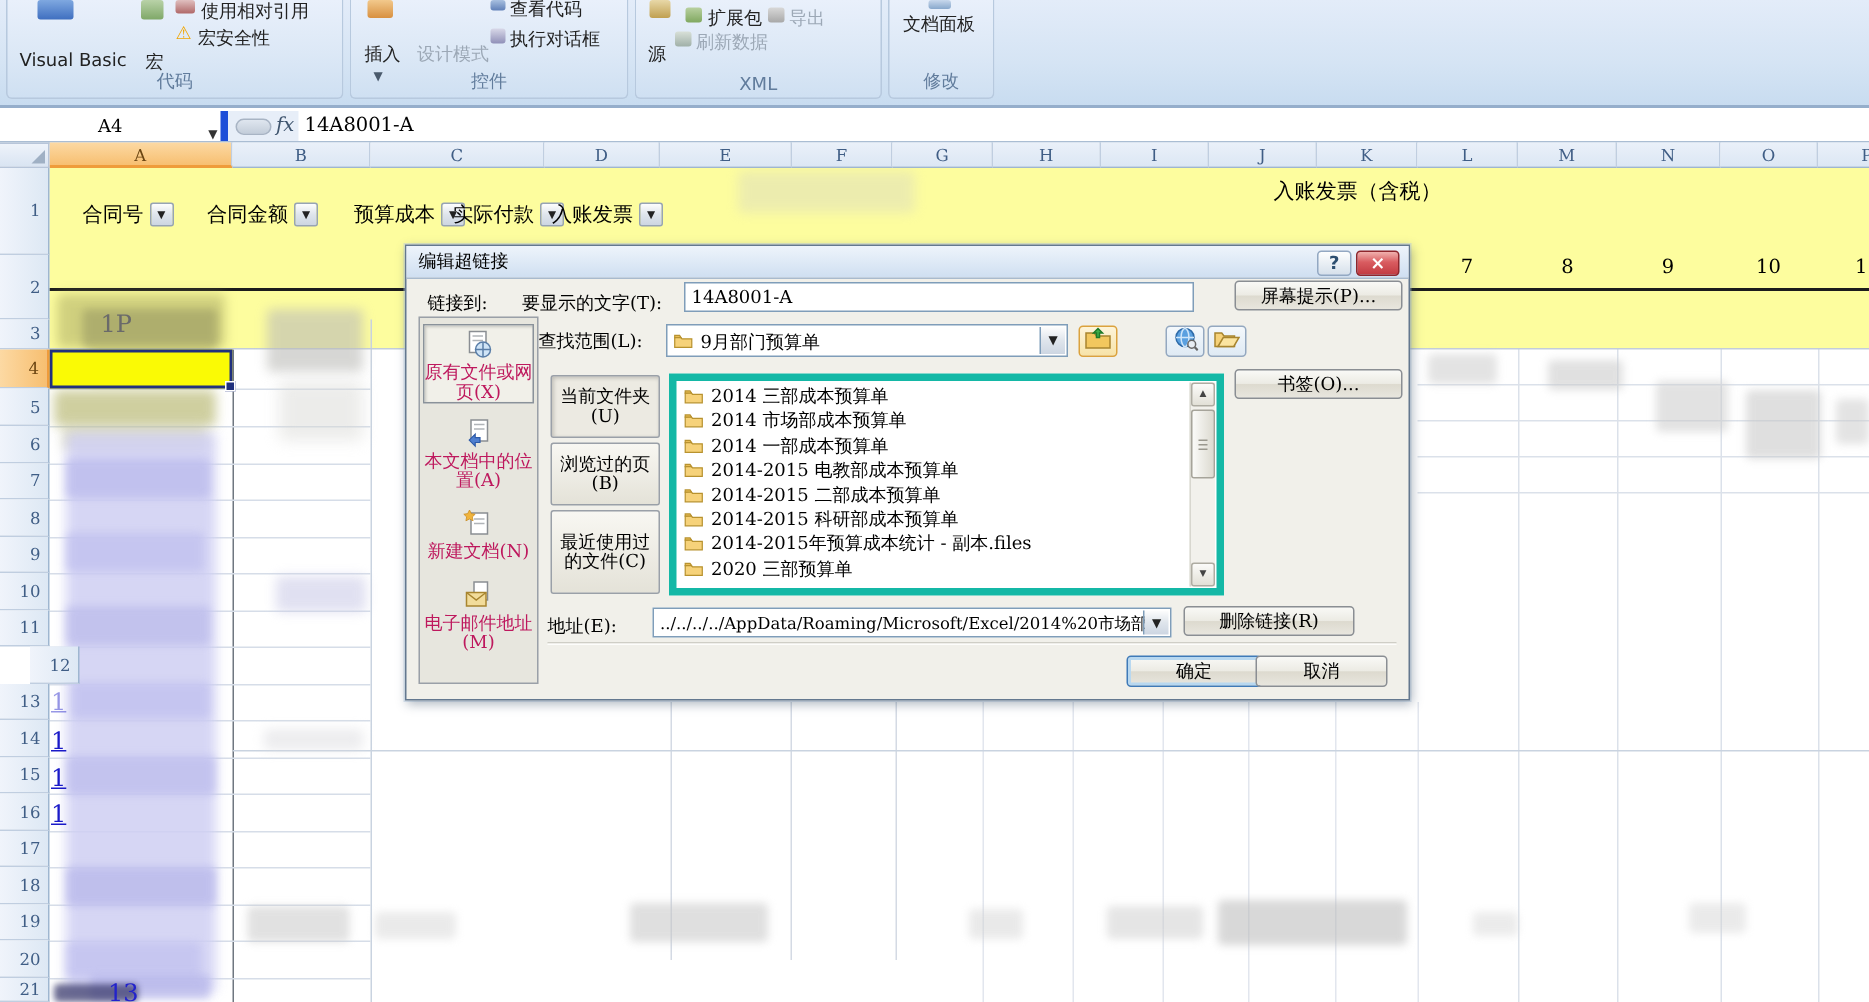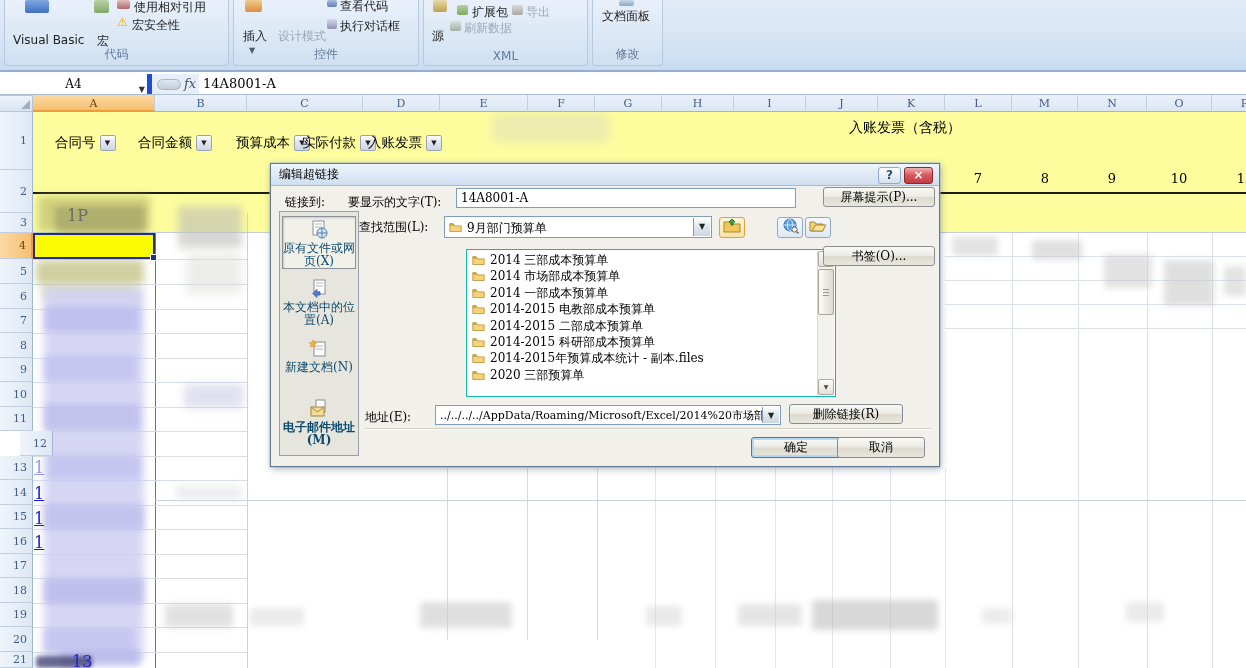--- a/index.html
+++ b/index.html
@@ -88,42 +88,42 @@
   .dlabel { position:absolute; white-space:nowrap; }
   .tbox { position:absolute; background:#fff; border:1px solid #7f9db9; padding:2px 4px;
     white-space:nowrap; overflow:hidden; }
   .wbtn { position:absolute; background:linear-gradient(#f9f9f6,#ecebe4 48%,#dddacf 52%,#e8e6de);
     border:1px solid #8a8e93; border-radius:3px; text-align:center; line-height:18px;
     white-space:nowrap; }
   .wbtn.focus { border:1px solid #3f7ab8; box-shadow:0 0 0 2px #b8d8f0 inset; }
   #sidebar { position:absolute; left:8px; top:47px; width:80px; height:245px;
     background:#e7e6de; border:1px solid #9aa0a8; }
   .side-btn { position:absolute; left:2px; width:74px; text-align:center; line-height:13px;
-    padding-top:3px; color:#0c4a6e; }
+    padding-top:3px; color:#be185d; }
   .side-btn.sel { background:#f1f0e9; border:1px solid #8a929a;
     box-shadow:inset 1px 1px 2px rgba(0,0,0,.18); }
   .side-icon { display:block; margin:0 auto 2px; }
   #places { position:absolute; left:96px; top:86px; width:73px; height:146px; }
   .place-btn { position:absolute; left:0; width:73px; text-align:center; line-height:13px;
     background:linear-gradient(#f8f7f2,#e4e2d8); border:1px solid #9aa0a8; border-radius:2px;
     display:flex; align-items:center; justify-content:center; }
   .place-btn.sel { background:#eceae2; box-shadow:inset 1px 1px 3px rgba(0,0,0,.2); }
   #look-combo { position:absolute; left:173px; top:52px; width:268px; height:22px;
     background:#fff; border:1px solid #7f9db9; }
   #look-combo .txt { position:absolute; left:22px; top:3px; }
   .combo-dd { position:absolute; right:1px; top:1px; bottom:1px; width:17px;
     background:linear-gradient(#fdfdfd,#dfe5ec 50%,#cdd6e2); border-left:1px solid #7f9db9;
     font-size:8px; line-height:18px; text-align:center; color:#222; }
   .tool-btn { position:absolute; top:53px; width:26px; height:21px; border-radius:3px;
     text-align:center; line-height:19px; }
   #btn-upfolder { left:448px; border:1px solid #dba23e; background:linear-gradient(#fdf4d9,#f7e3a8); }
   #btn-websearch { left:506px; border:1px solid #94a8c0; background:linear-gradient(#f4f8fc,#dfeaf4); }
   #btn-openfolder { left:534px; border:1px solid #94a8c0; background:linear-gradient(#f4f8fc,#dfeaf4); }
   #filelist { position:absolute; left:175px; top:85px; width:370px; height:148px;
-    background:#fff; border:1px solid #14b8a6;margin-left:20px; }
+    background:#fff; border:5px solid #14b8a6; }
   #fl-items { position:absolute; left:2px; top:2px; right:19px; bottom:1px; overflow:hidden; }
   .fl-item { height:16.4px; line-height:16px; white-space:nowrap; padding-left:3px; }
   .fl-item svg { vertical-align:-2px; margin-right:5px; }
   #fl-scroll { position:absolute; right:1px; top:1px; bottom:1px; width:17px;
     background:#f2f1ec; border-left:1px solid #d8d7cf; }
   .sc-btn { position:absolute; left:0; width:16px; height:16px;
     background:linear-gradient(#fbfbf9,#e2e0d7); border:1px solid #aeaca2; border-radius:2px;
     font-size:6px; text-align:center; line-height:14px; color:#444; }
   #sc-thumb { position:absolute; left:0; top:18px; width:16px; height:46px;
     background:linear-gradient(90deg,#fbfbf9,#dcdad0); border:1px solid #a6a49a; border-radius:2px; }
@@ -394,21 +394,21 @@
       </div>
       <div class="side-btn" style="top:124px;height:52px;">
         <svg class="side-icon" width="22" height="20" viewBox="0 0 22 20">
           <rect x="6" y="3" width="11" height="14" fill="#fff" stroke="#8a8e93"></rect>
           <line x1="8" y1="7" x2="15" y2="7" stroke="#b0b4b8"></line>
             <line x1="8" y1="10" x2="15" y2="10" stroke="#b0b4b8"></line>
           <path d="M5 1 l1.2 2.4 2.6 .4 -1.9 1.8 .5 2.6 -2.4 -1.2 -2.4 1.2 .5 -2.6 -1.9 -1.8 2.6 -.4z" fill="#f0b43c" stroke="#c88a20" stroke-width=".5"></path>
         </svg>
         <span>新建文档(N)</span>
       </div>
-      <div class="side-btn" style="top:184px;height:56px;font-weight:bold;">
+      <div class="side-btn" style="top:172px;height:56px;">
         <svg class="side-icon" width="22" height="20" viewBox="0 0 22 20">
           <rect x="8" y="1" width="9" height="12" fill="#fff" stroke="#8a8e93"></rect>
           <rect x="3" y="8" width="13" height="9" fill="#f2dc9a" stroke="#a8852f"></rect>
           <path d="M3 8 l6.5 5 l6.5 -5" fill="none" stroke="#a8852f"></path>
         </svg>
         <span>电子邮件地址(M)</span>
       </div>
     </div>
 
     <div class="dlabel" style="left:88px;top:55px;">查找范围(L):</div>
@@ -435,20 +435,31 @@
         <line x1="14.5" y1="13.5" x2="16.5" y2="15.5" stroke="#666" stroke-width="1.5"></line>
       </svg>
     </div>
     <div id="btn-openfolder" class="tool-btn">
       <svg width="18" height="15" viewBox="0 0 18 15">
         <path d="M1 4 v9 h13 v-7 H7 L5.5 4z" fill="#f6d27a" stroke="#a8852f"></path>
         <path d="M3 13 l3.5 -6 H17 l-3.5 6z" fill="#fbe4a0" stroke="#a8852f"></path>
       </svg>
     </div>
 
+    <div id="places">
+      <div class="place-btn sel" style="top:0;height:42px;">
+        <span>当前文件夹(U)</span>
+      </div>
+      <div class="place-btn" style="top:45px;height:42px;">
+        <span>浏览过的页(B)</span>
+      </div>
+      <div class="place-btn" style="top:90px;height:56px;">
+        <span>最近使用过的文件(C)</span>
+      </div>
+    </div>
 
     <div id="filelist">
       <div id="fl-items">
           <div class="fl-item"><svg class="foldr" viewBox="0 0 16 13">
               <path d="M1 3.5 v8 h14 v-7 H7 L5.5 3z" fill="#f6d27a" stroke="#b8922f"></path>
               <path d="M1 3.5 v-1.8 h4 l1.2 1.8z" fill="#e8bc55" stroke="#b8922f"></path>
             </svg><span>2014 三部成本预算单</span></div>
           <div class="fl-item"><svg class="foldr" viewBox="0 0 16 13">
               <path d="M1 3.5 v8 h14 v-7 H7 L5.5 3z" fill="#f6d27a" stroke="#b8922f"></path>
               <path d="M1 3.5 v-1.8 h4 l1.2 1.8z" fill="#e8bc55" stroke="#b8922f"></path>

